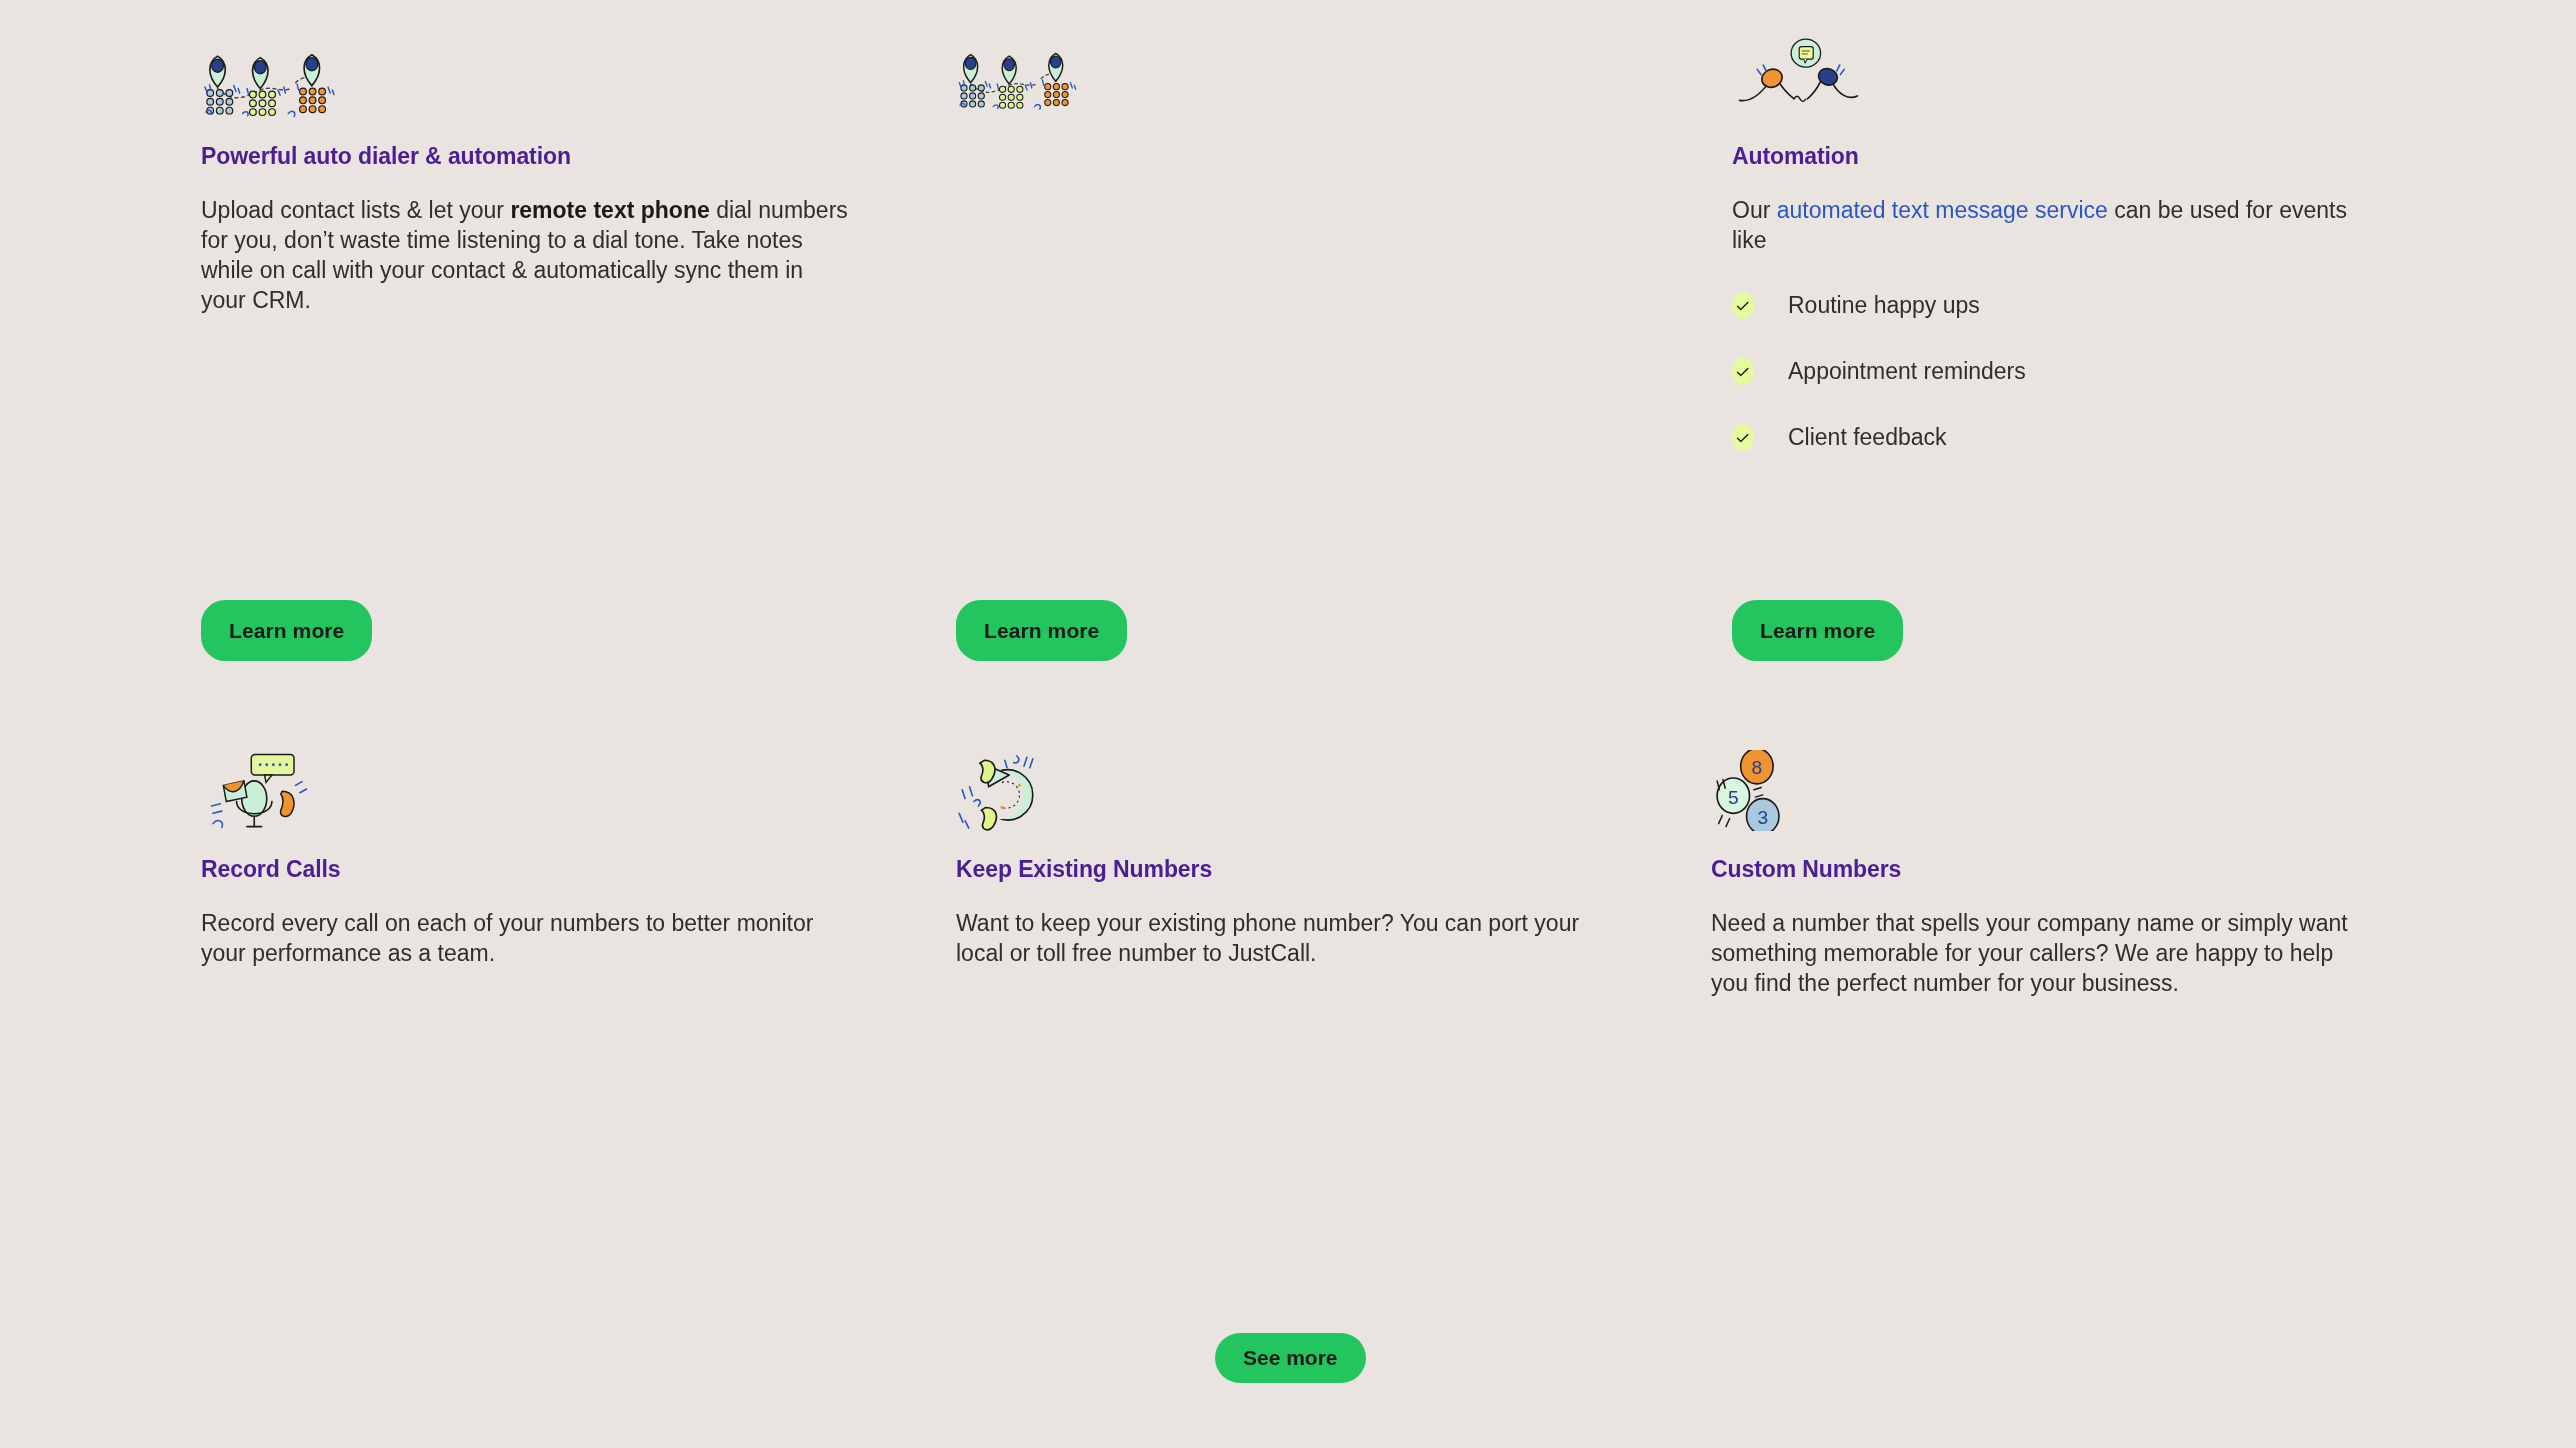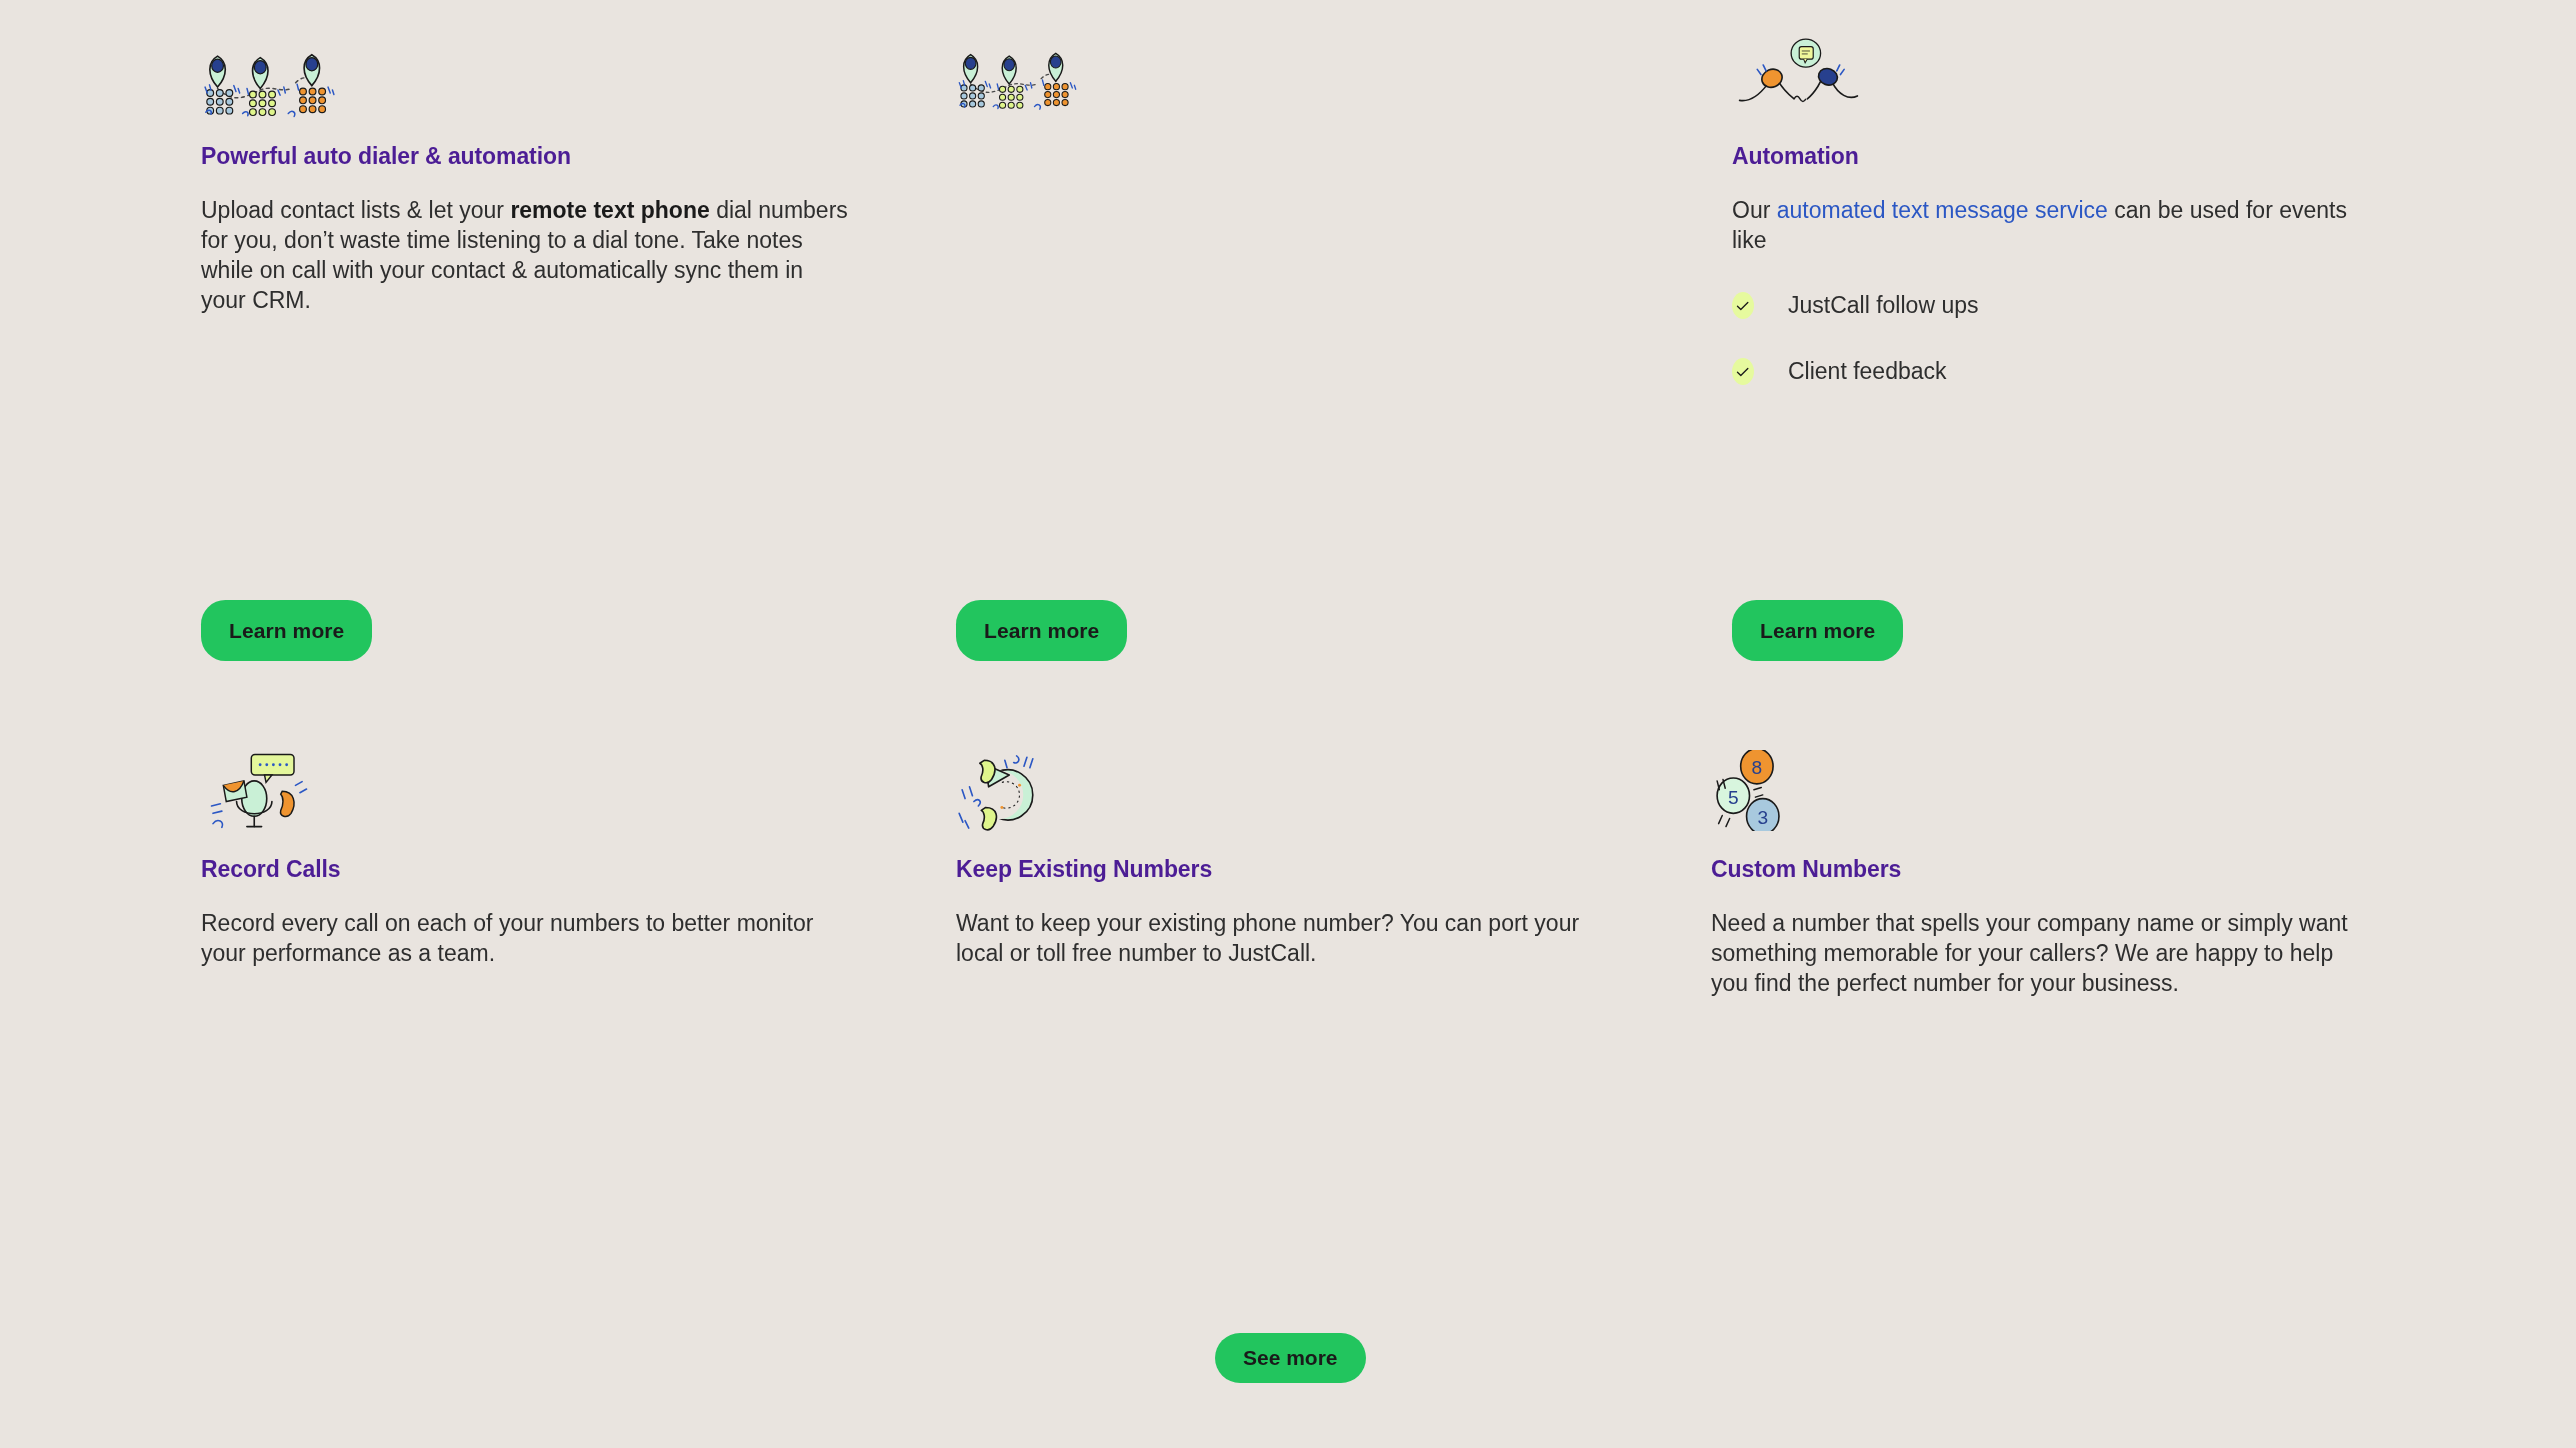--- a/index.html
+++ b/index.html
@@ -323,21 +323,29 @@
       </div>
       <div class="card-title">Automation</div>
       <div class="card-body">Our <a href="#">automated text message service</a> can be used for events like</div>
       <ul class="check-list">
         <li class="check-item">
           <span class="check-badge">
             <svg width="13.3" height="10.4" viewBox="0 0 18 14">
                 <path d="M2 7 L6.5 11.5 L16 2" stroke="#1A1A1A" stroke-width="1.8" fill="none" stroke-linecap="round" stroke-linejoin="round"></path>
               </svg>
           </span>
-          <span class="check-label">JustCall follow ups</span>
+          <span class="check-label">Routine happy ups</span>
+        </li>
+        <li class="check-item">
+          <span class="check-badge">
+            <svg width="13.3" height="10.4" viewBox="0 0 18 14">
+                <path d="M2 7 L6.5 11.5 L16 2" stroke="#1A1A1A" stroke-width="1.8" fill="none" stroke-linecap="round" stroke-linejoin="round"></path>
+              </svg>
+          </span>
+          <span class="check-label">Appointment reminders</span>
         </li>
         <li class="check-item">
           <span class="check-badge">
             <svg width="13.3" height="10.4" viewBox="0 0 18 14">
                 <path d="M2 7 L6.5 11.5 L16 2" stroke="#1A1A1A" stroke-width="1.8" fill="none" stroke-linecap="round" stroke-linejoin="round"></path>
               </svg>
           </span>
           <span class="check-label">Client feedback</span>
         </li>
       </ul>

